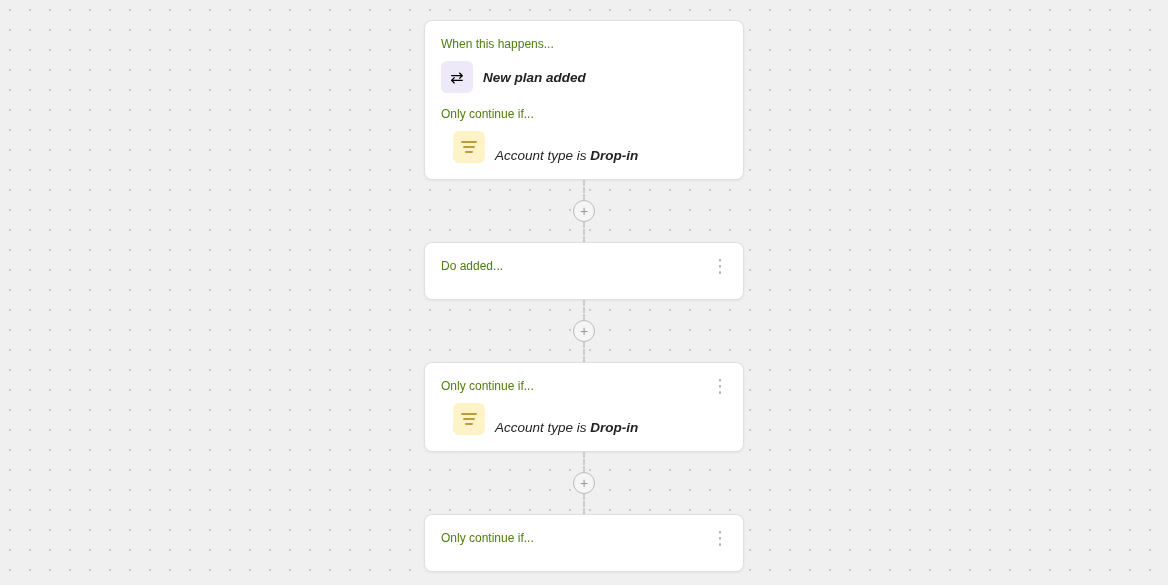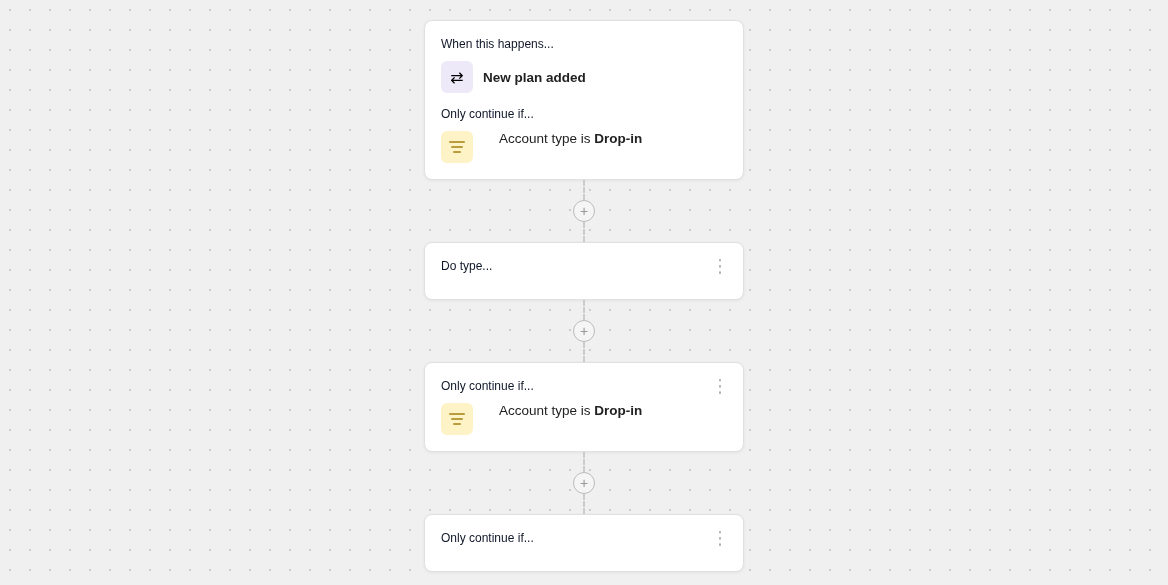--- a/index.html
+++ b/index.html
@@ -51,36 +51,38 @@
       font-size: 16px;
     }
 
     .icon-box.purple { background-color: #ede9f8; }
     .icon-box.dark   { background-color: #2d2d2d; color: #fff; }
     .icon-box.yellow { background-color: #fef3c7; }
 
     .card-content-text {
       font-size: 13.5px;
       color: #222;
+      font-style: italic;
     }
 
     .card-content-text strong {
       font-weight: 700;
     }
 
     .section-title {
       font-size: 12px;
-      color: #0f172a;
+      color: #4d7c0f;
       margin-bottom: 10px;
     }
 
     .filter-row {
       display: flex;
-      align-items: flex-start;
-      gap: 26px;
+      align-items: flex-end;
+      gap: 10px;
+      margin-left: 12px;
     }
 
     .more-btn {
       position: absolute;
       top: 14px;
       right: 12px;
       background: none;
       border: none;
       cursor: pointer;
       color: #aaa;
@@ -156,21 +158,21 @@
   </div>
 
   <div class="connector">
     <div class="connector-line"></div>
     <div class="connector-plus">+</div>
     <div class="connector-line-bottom"></div>
   </div>
 
   <div class="card">
     <button class="more-btn">⋮</button>
-    <div class="section-title">Do type...</div>
+    <div class="section-title">Do added...</div>
   </div>
 
   <div class="connector">
     <div class="connector-line"></div>
     <div class="connector-plus">+</div>
     <div class="connector-line-bottom"></div>
   </div>
 
   <div class="card">
     <button class="more-btn">⋮</button>

